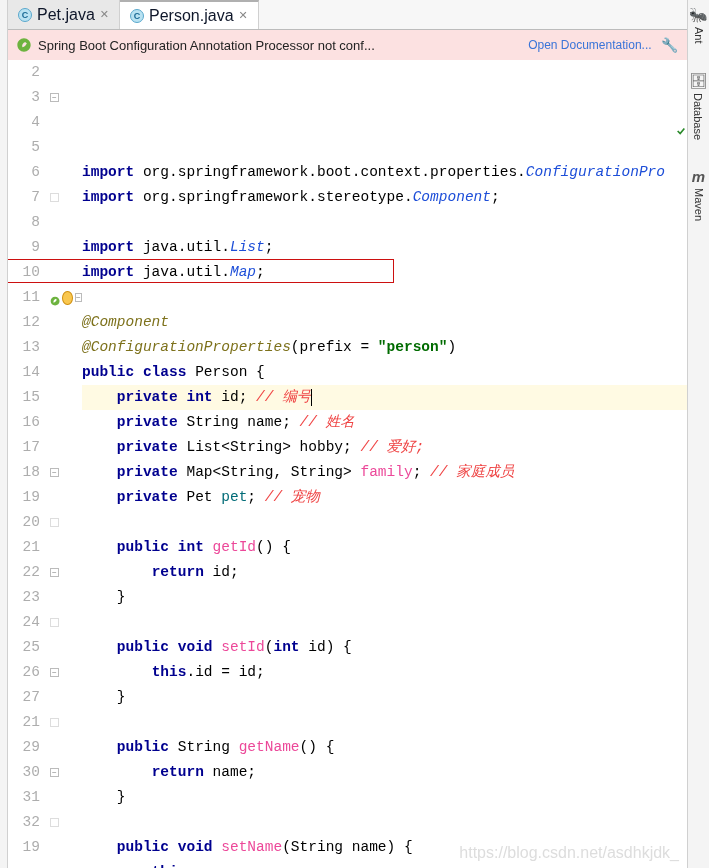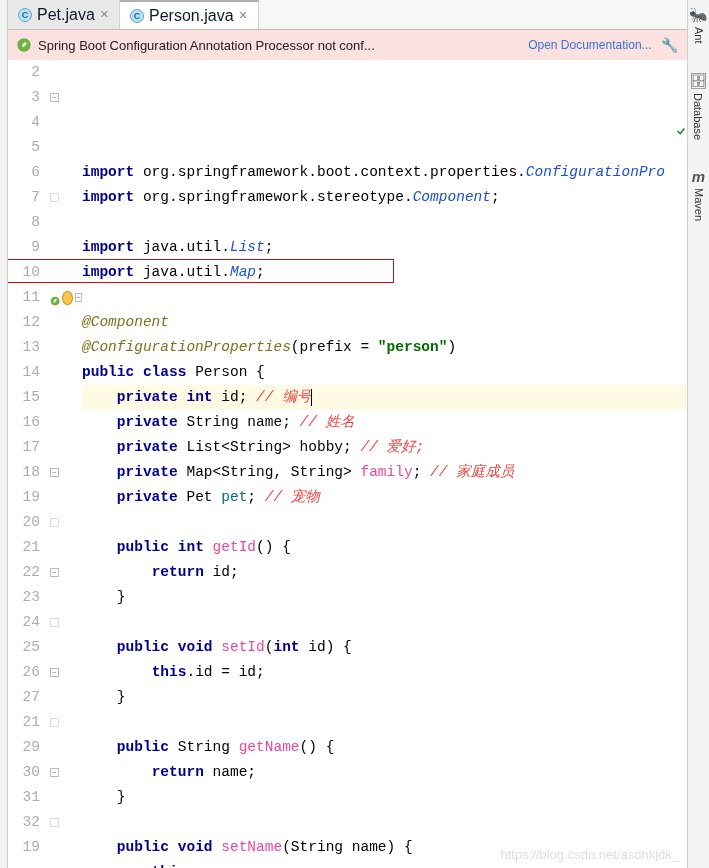--- a/index.html
+++ b/index.html
@@ -38,21 +38,21 @@
 .cursor { display: inline-block; width: 1px; height: 17px; background: #000; vertical-align: middle; }
 .red-box { position: absolute; border: 1px solid #cc1010; pointer-events: none; }
 .right-tools { width: 22px; background: #f4f4f4; border-left: 1px solid #d0d0d0; display: flex; flex-direction: column; align-items: center; padding-top: 6px; gap: 28px; }
 .right-tools .tool { display: flex; flex-direction: column; align-items: center; cursor: pointer; }
 .right-tools .tool .ticon { font-size: 15px; color: #555; }
 .right-tools .tool .tlabel { writing-mode: vertical-rl; text-orientation: mixed; font-size: 11px; color: #333; margin-top: 3px; }
 .error-stripe { position: absolute; right: 0; top: 60px; width: 12px; }
 .stripe-mark { position: absolute; right: 1px; width: 10px; height: 4px; }
 .stripe-mark.ok { width: 10px; height: 10px; top: 0; }
 .stripe-mark.ok svg { width:100%; height:100%; }
-.watermark { position: absolute; right: 30px; bottom: 6px; font-size: 13px; color: #ddd; }
+.watermark { position: absolute; right: 30px; bottom: 6px; font-size: 16px; color: #ddd; }
 .bulb { width: 14px; height: 14px; border-radius: 50%; background: #f9c74f; border: 1px solid #d09010; display: inline-block; }
 .spring-leaf { width: 14px; height: 14px; display: inline-block; }
 .fold-mark { width: 9px; height: 9px; border: 1px solid #bbb; display: inline-flex; align-items: center; justify-content: center; font-size: 8px; color: #888; background: #fff; }
 </style>
 </head>
 <body>
 
 <div class="container">
   <div class="left-ribbon"></div>
   <div class="main-area">

